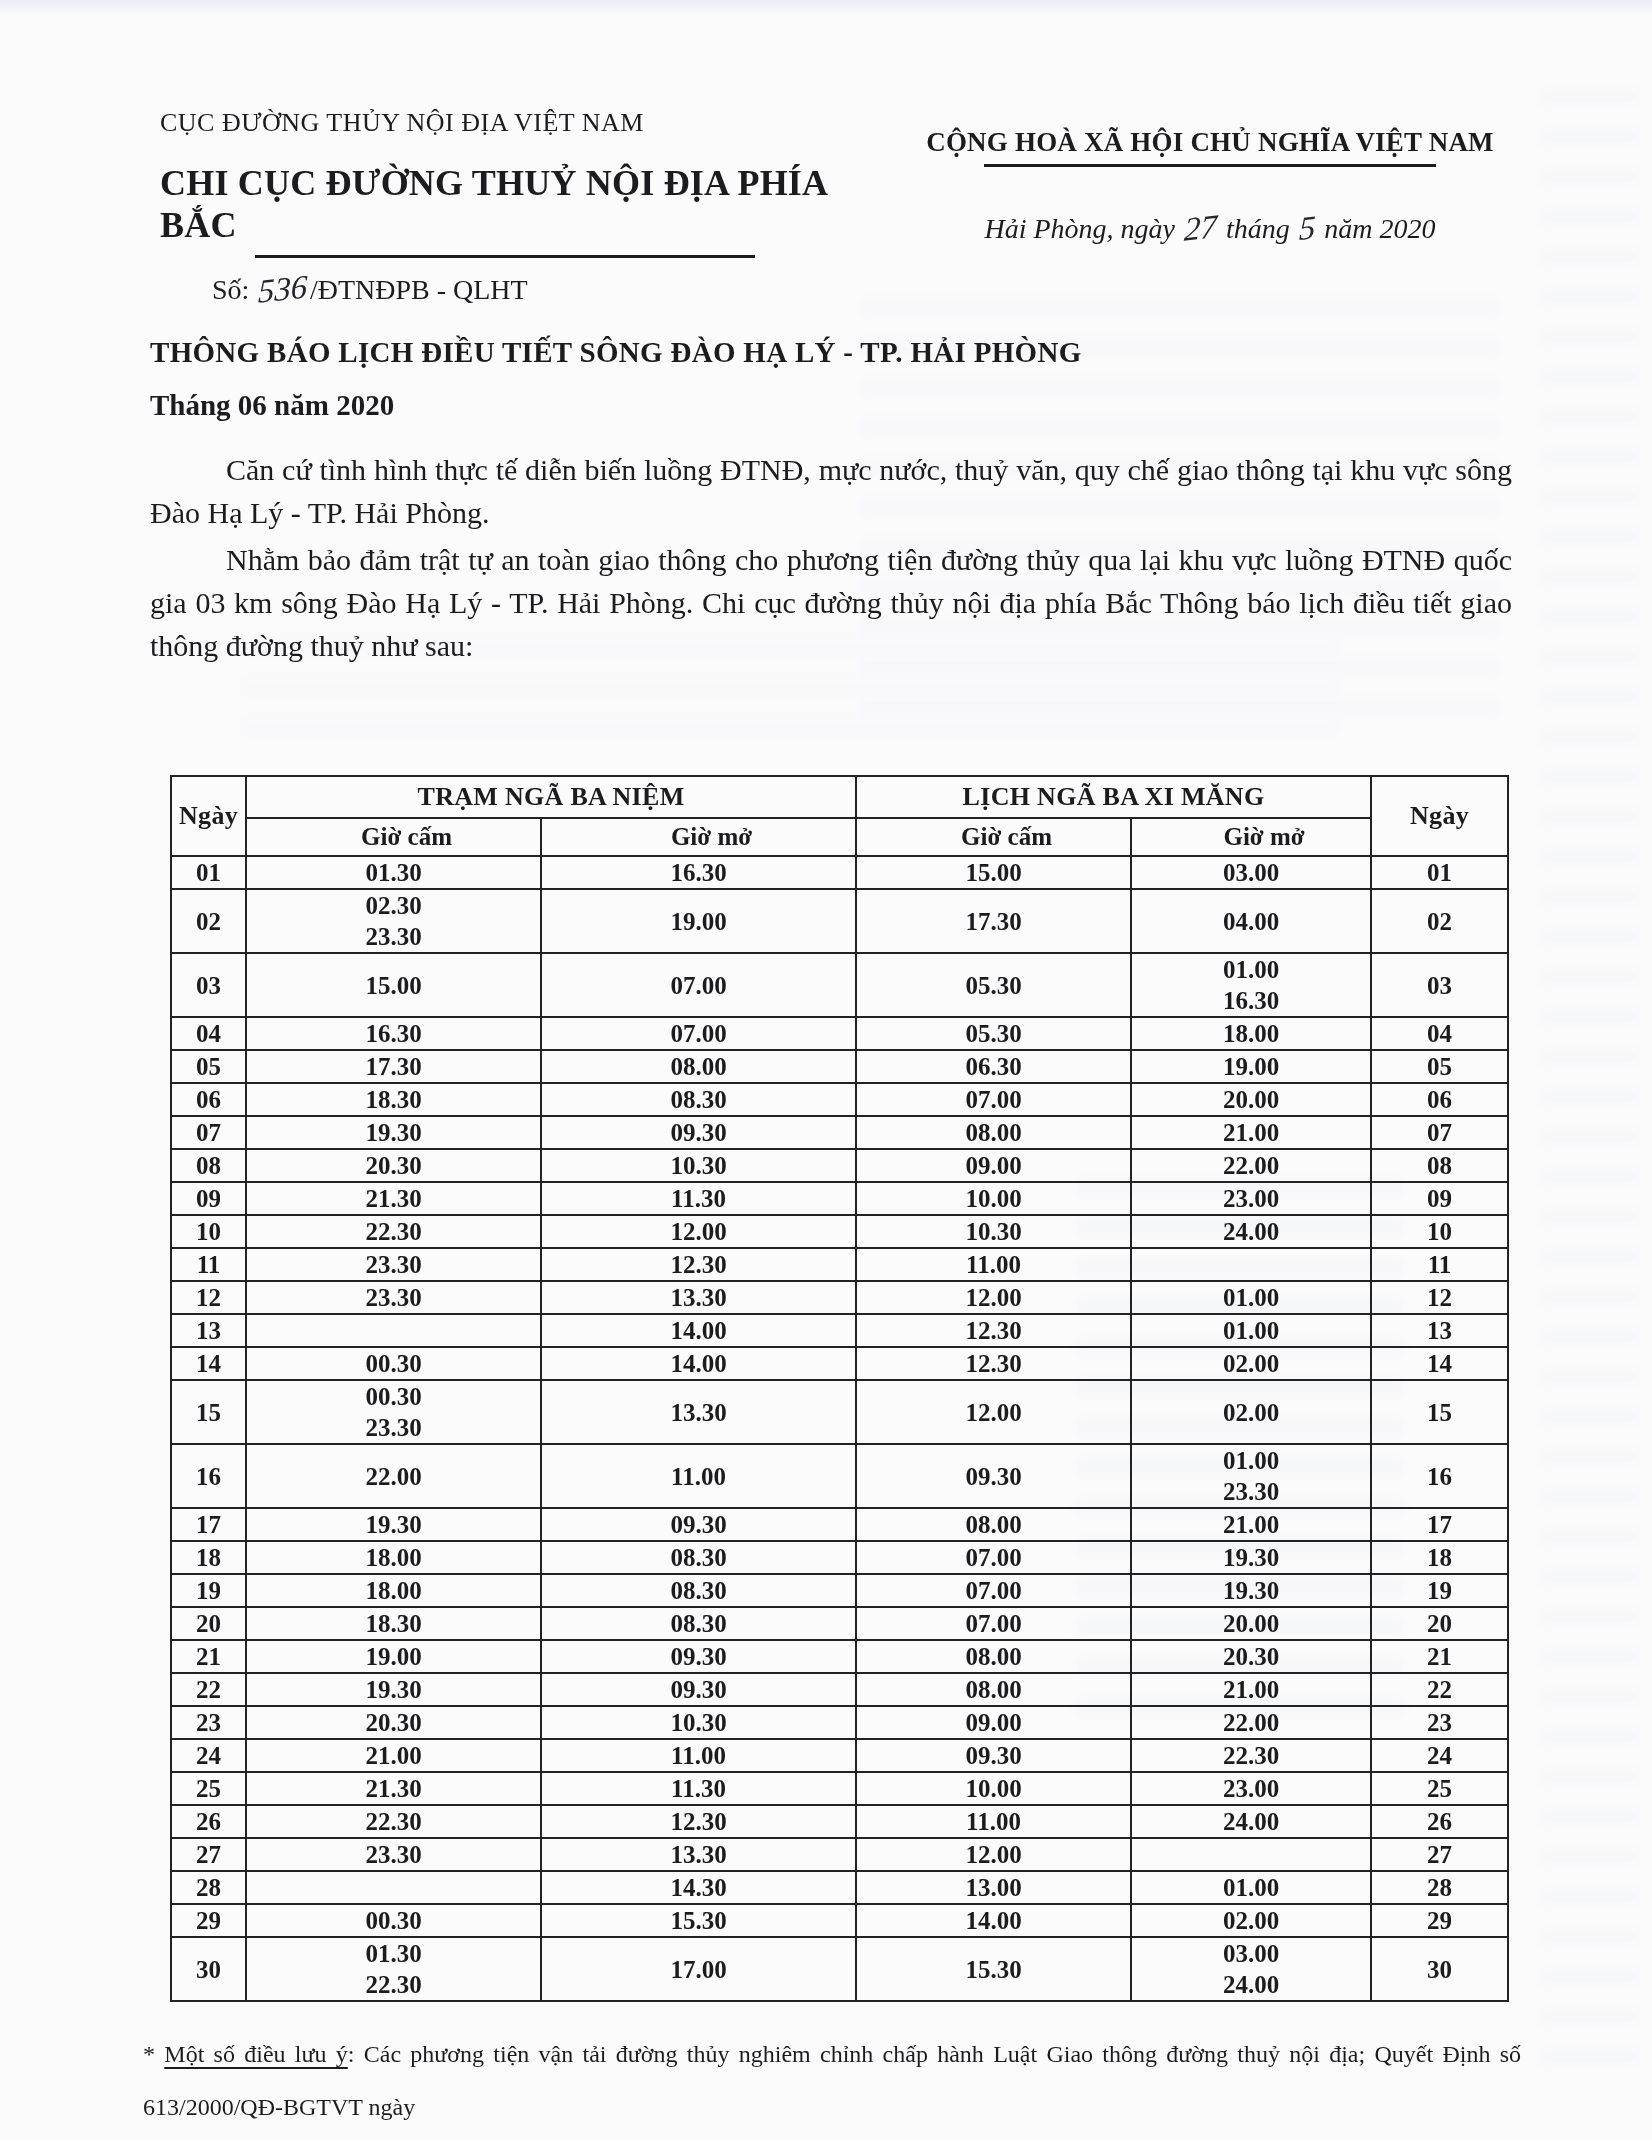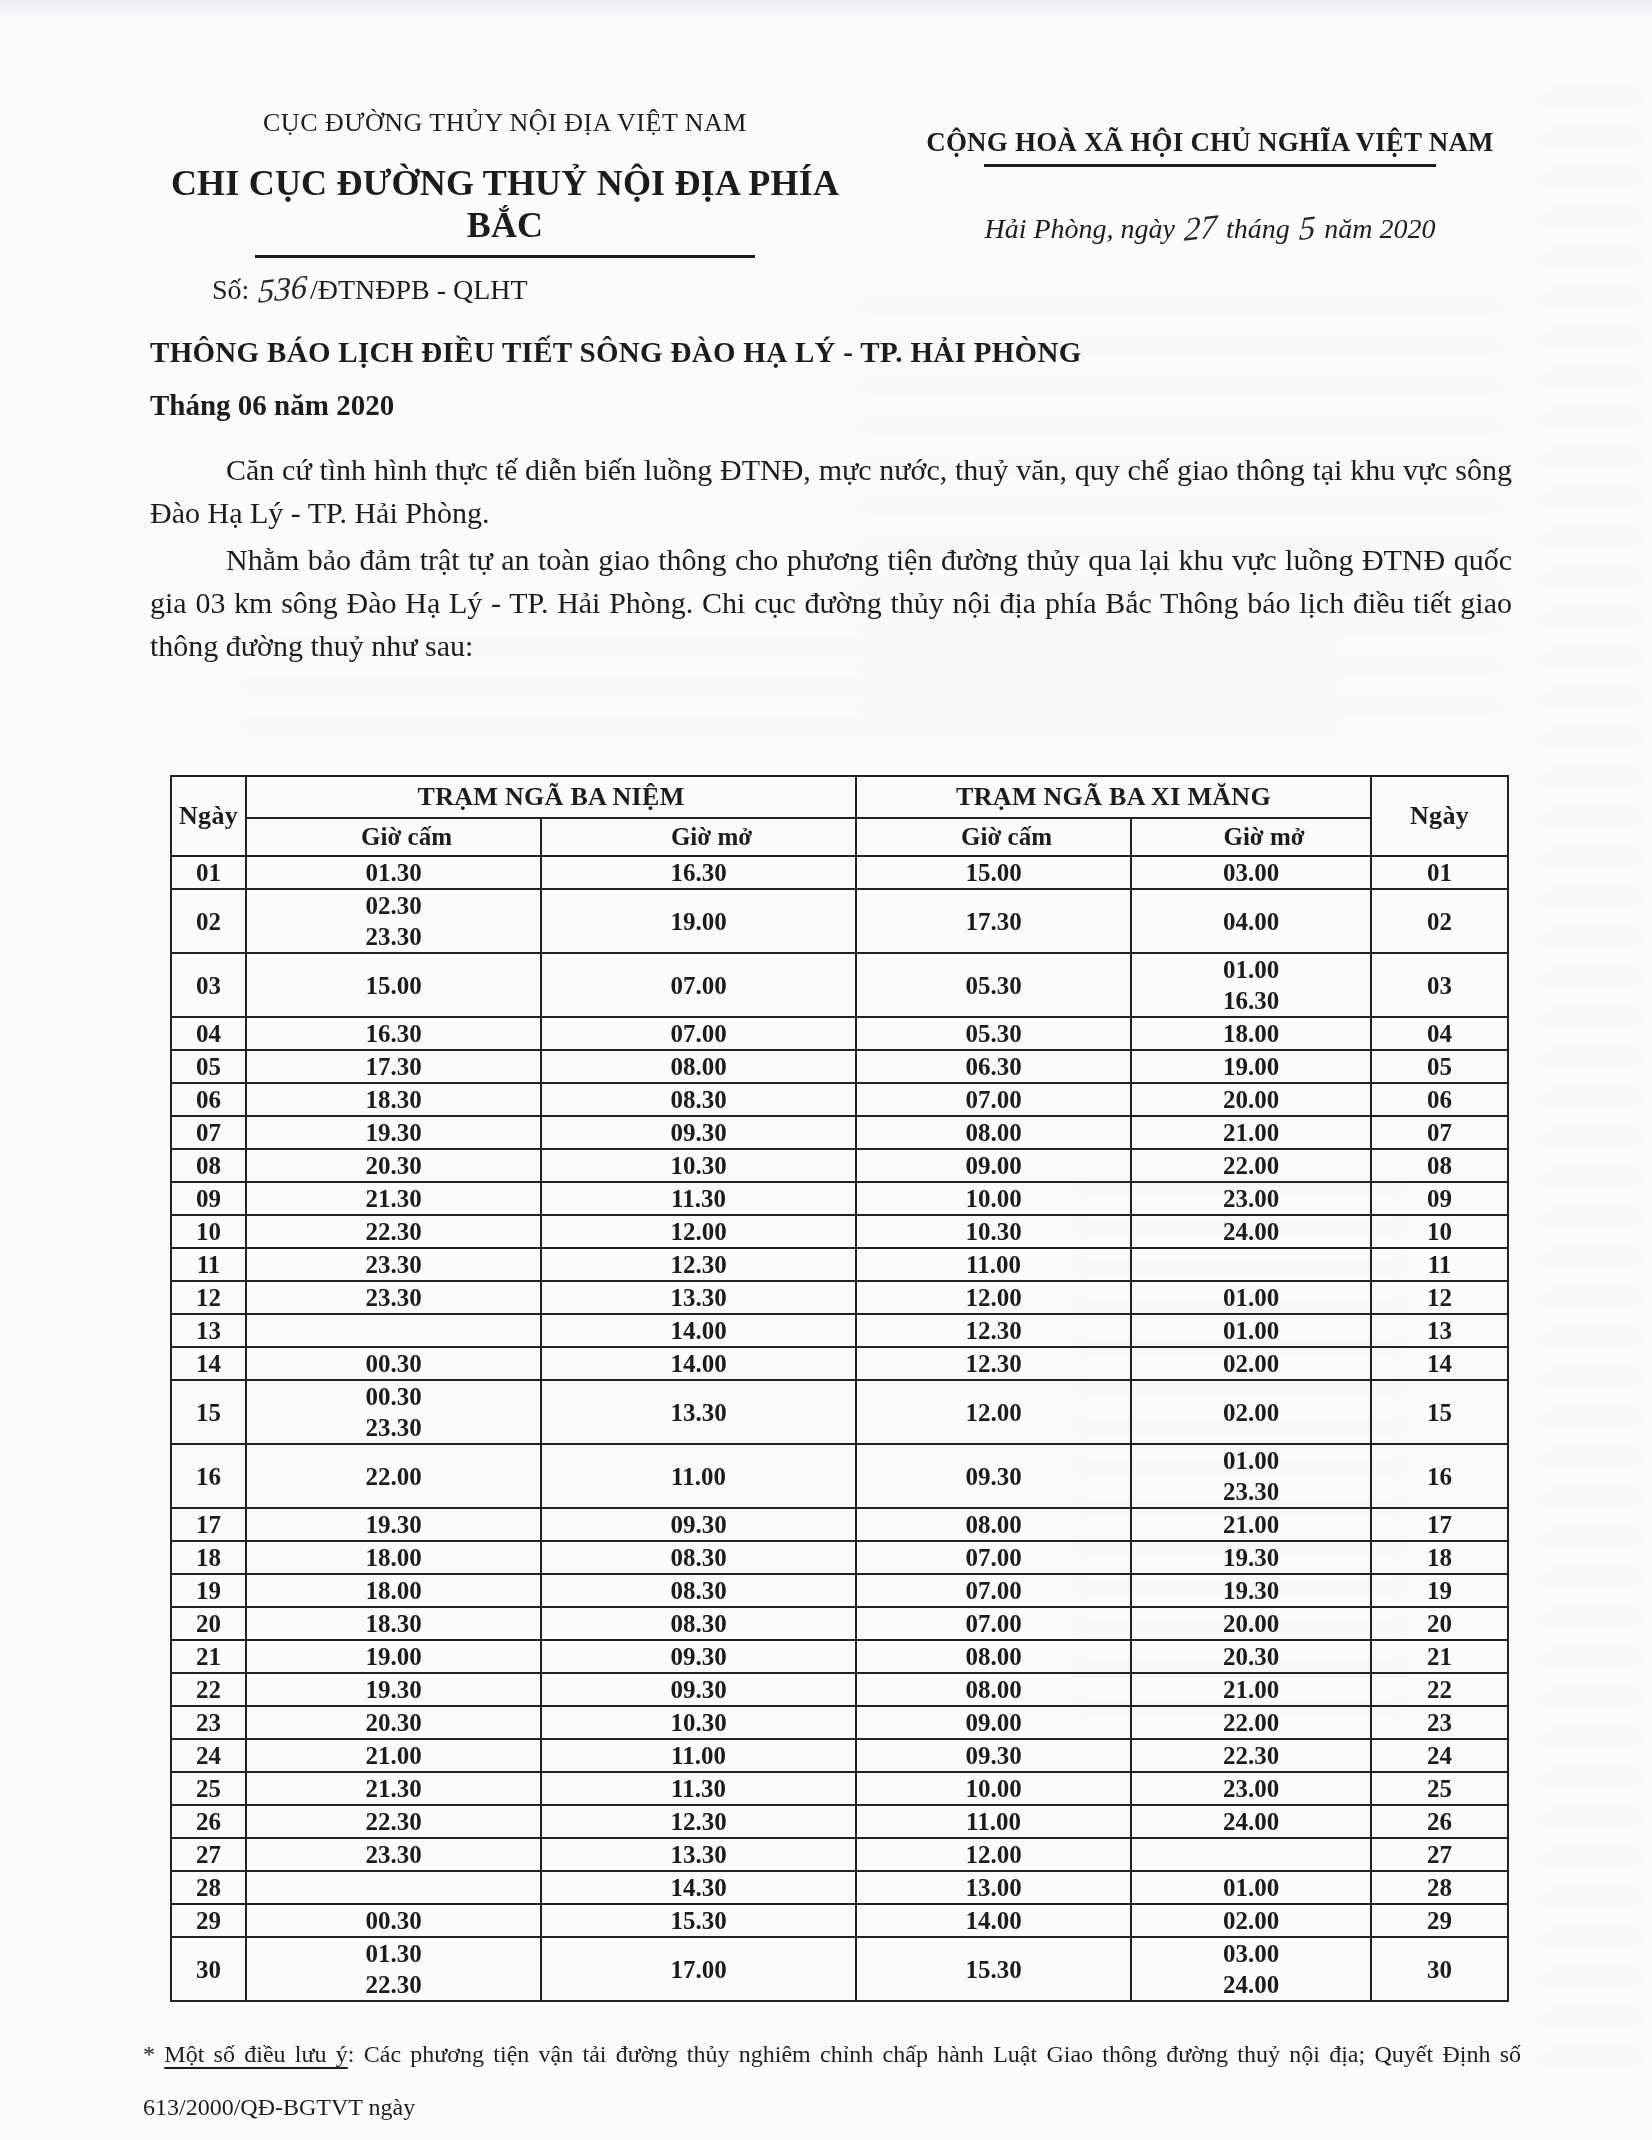--- a/index.html
+++ b/index.html
@@ -25,21 +25,20 @@
     filter: blur(6px);
     pointer-events: none;
   }
   .ghost-a { left: 860px;  top: 300px;  width: 640px; height: 430px; opacity: 0.05; }
   .ghost-b { left: 1075px; top: 1180px; width: 330px; height: 540px; opacity: 0.06; }
   .ghost-c { left: 1540px; top: 90px;   width: 100px; height: 1980px; opacity: 0.05; }
   .ghost-d { left: 240px;  top: 640px;  width: 1100px; height: 110px; opacity: 0.035; }
 
   .header-left {
     position: absolute; left: 160px; top: 108px; width: 690px;
-    text-align: center;
   }
   .header-left .org-parent { font-size: 26px; letter-spacing: 0.5px; }
   .header-left .org-child  { font-size: 36px; font-weight: bold; margin-top: 24px; letter-spacing: 0.2px; }
   .header-left .rule { width: 500px; height: 0; border-bottom: 3px solid #1c1c1e; margin: 9px auto 0 auto; }
 
   .header-right {
     position: absolute; left: 850px; top: 106px; width: 720px;
     text-align: center;
   }
   .header-right .national { font-size: 27px; font-weight: bold; letter-spacing: 0.2px; margin-top: 21px; }
@@ -146,21 +145,21 @@
         <col style="width:295px">
         <col style="width:315px">
       <col style="width:275px">
         <col style="width:240px">
         <col style="width:137px">
     </colgroup>
     <thead>
       <tr class="station-row">
         <th rowspan="2">Ngày</th>
         <th colspan="2">TRẠM NGÃ BA NIỆM</th>
-        <th colspan="2">TRẠM NGÃ BA XI MĂNG</th>
+        <th colspan="2">LỊCH NGÃ BA XI MĂNG</th>
         <th rowspan="2">Ngày</th>
       </tr>
       <tr class="sub-row">
         <th>Giờ cấm</th>
         <th>Giờ mở</th>
         <th>Giờ cấm</th>
         <th>Giờ mở</th>
       </tr>
     </thead>
     <tbody>

